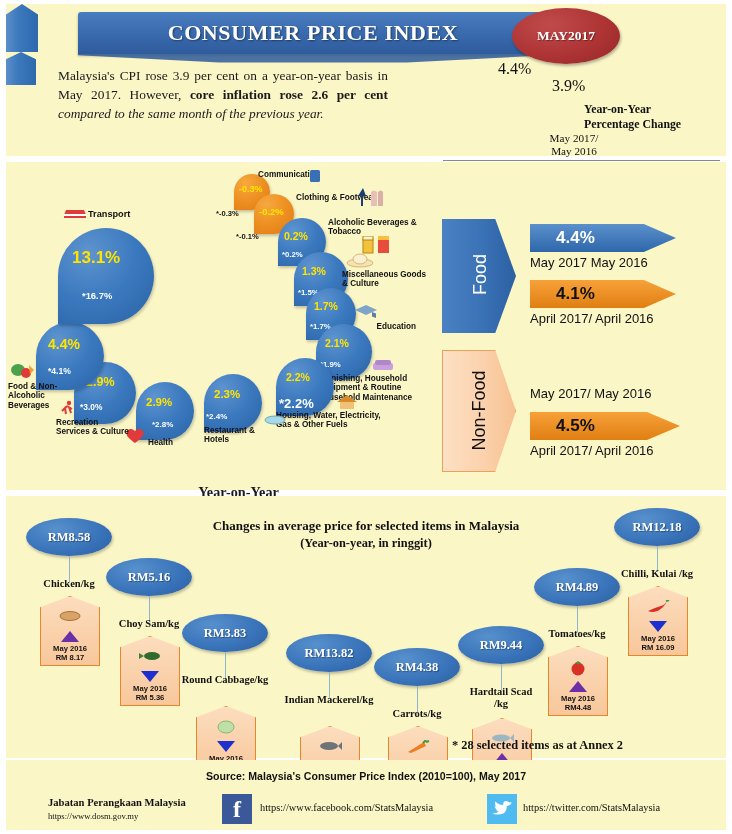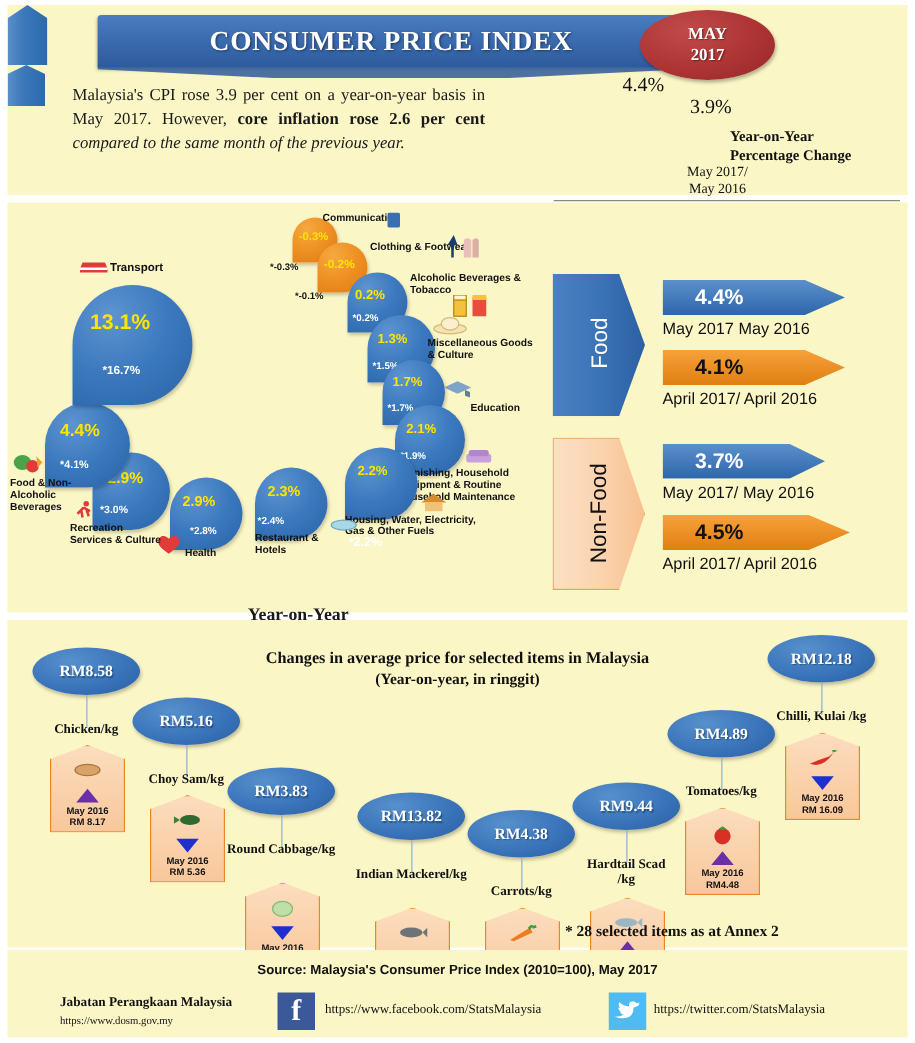--- a/index.html
+++ b/index.html
@@ -36,21 +36,21 @@
   #banner-title {
     color:#fff; font-size:22px; font-weight:bold; letter-spacing:.6px;
     font-family:"Liberation Serif", serif;
     text-shadow:1px 1px 2px rgba(0,0,0,.45);
   }
   #month-badge {
     position:absolute; left:506px; top:4px; width:108px; height:56px;
     background:radial-gradient(ellipse at 35% 30%,#C04A4A 0%,#AE3434 55%,#93262A 100%);
     border-radius:50%;
     box-shadow:1px 2px 3px rgba(0,0,0,.3);
-    display:flex; flex-direction:column; align-items:center; justify-content:center;
+    display:flex; align-items:center; justify-content:center;
     color:#fff; font-size:13.5px; font-weight:bold; line-height:1.25;
     font-family:"Liberation Serif", serif;
     text-shadow:1px 1px 1px rgba(0,0,0,.4);
   }
 
   
   #intro {
     position:absolute; left:52px; top:62px; width:330px;
     font-size:13.4px; line-height:1.42; color:#1a1a1a;
     font-family:"Liberation Serif", serif; text-align:justify;
@@ -307,21 +307,21 @@
     <div class="b-name" style="left:312px;top:212px;width:106px;">Furnishing, Household Equipment &amp; Routine Household Maintenance</div>
     <div class="ic" style="left:366px;top:196px;">
       <svg width="22" height="14" viewBox="0 0 22 14">
         <rect x="1" y="5" width="20" height="7" rx="2" fill="#C9A0DC"></rect>
         <rect x="3" y="2" width="16" height="5" rx="2" fill="#B088C9"></rect>
       </svg>
     </div>
 
     <div class="bubble" style="left:270px;top:196px;width:58px;height:58px;"></div>
     <div class="b-main" style="left:280px;top:209px;font-size:10.5px;">2.2%</div>
-    <div class="b-sub" style="left:273px;top:234px;font-size:10px;font-weight:bold;margin-top:33px;">*2.2%</div>
+    <div class="b-sub" style="left:273px;top:234px;font-size:13px;font-weight:bold;">*2.2%</div>
     <div class="b-name" style="left:270px;top:249px;width:116px;">Housing, Water, Electricity, Gas &amp; Other Fuels</div>
     <div class="ic" style="left:330px;top:232px;">
       <svg width="22" height="16" viewBox="0 0 22 16">
         <path d="M1 8 L11 1 L21 8 Z" fill="#D98A2B"></path>
         <rect x="4" y="8" width="14" height="7" fill="#F2C178"></rect>
       </svg>
     </div>
 
     <div class="bubble" style="left:198px;top:212px;width:58px;height:58px;"></div>
     <div class="b-main" style="left:208px;top:226px;font-size:11.5px;">2.3%</div>
@@ -397,23 +397,20 @@
     <div class="arrow-cap" style="left:524px;top:93px;">May 2017 May 2016</div>
 
     <div class="arrow orange" style="left:524px;top:118px;width:146px;">
       <span>4.1%</span>
     </div>
     <div class="arrow-cap" style="left:524px;top:149px;">April 2017/ April 2016</div>
 
     <div class="pent nonfood" style="left:436px;top:188px;width:74px;height:122px;border:1.2px solid #E8A35A;"></div>
     <div class="pent-lbl" style="left:411px;top:238px;width:124px;text-align:center;color:#111;">Non-Food</div>
 
-    <div class="arrow blue" style="left:524px;top:193px;width:130px;">
-      <span>3.7%</span>
-    </div>
     <div class="arrow-cap" style="left:524px;top:224px;">May 2017/ May 2016</div>
 
     <div class="arrow orange" style="left:524px;top:250px;width:150px;">
       <span>4.5%</span>
     </div>
     <div class="arrow-cap" style="left:524px;top:281px;">April 2017/ April 2016</div>
   </div>
 
   <div class="panel" id="panel-bottom">
 

